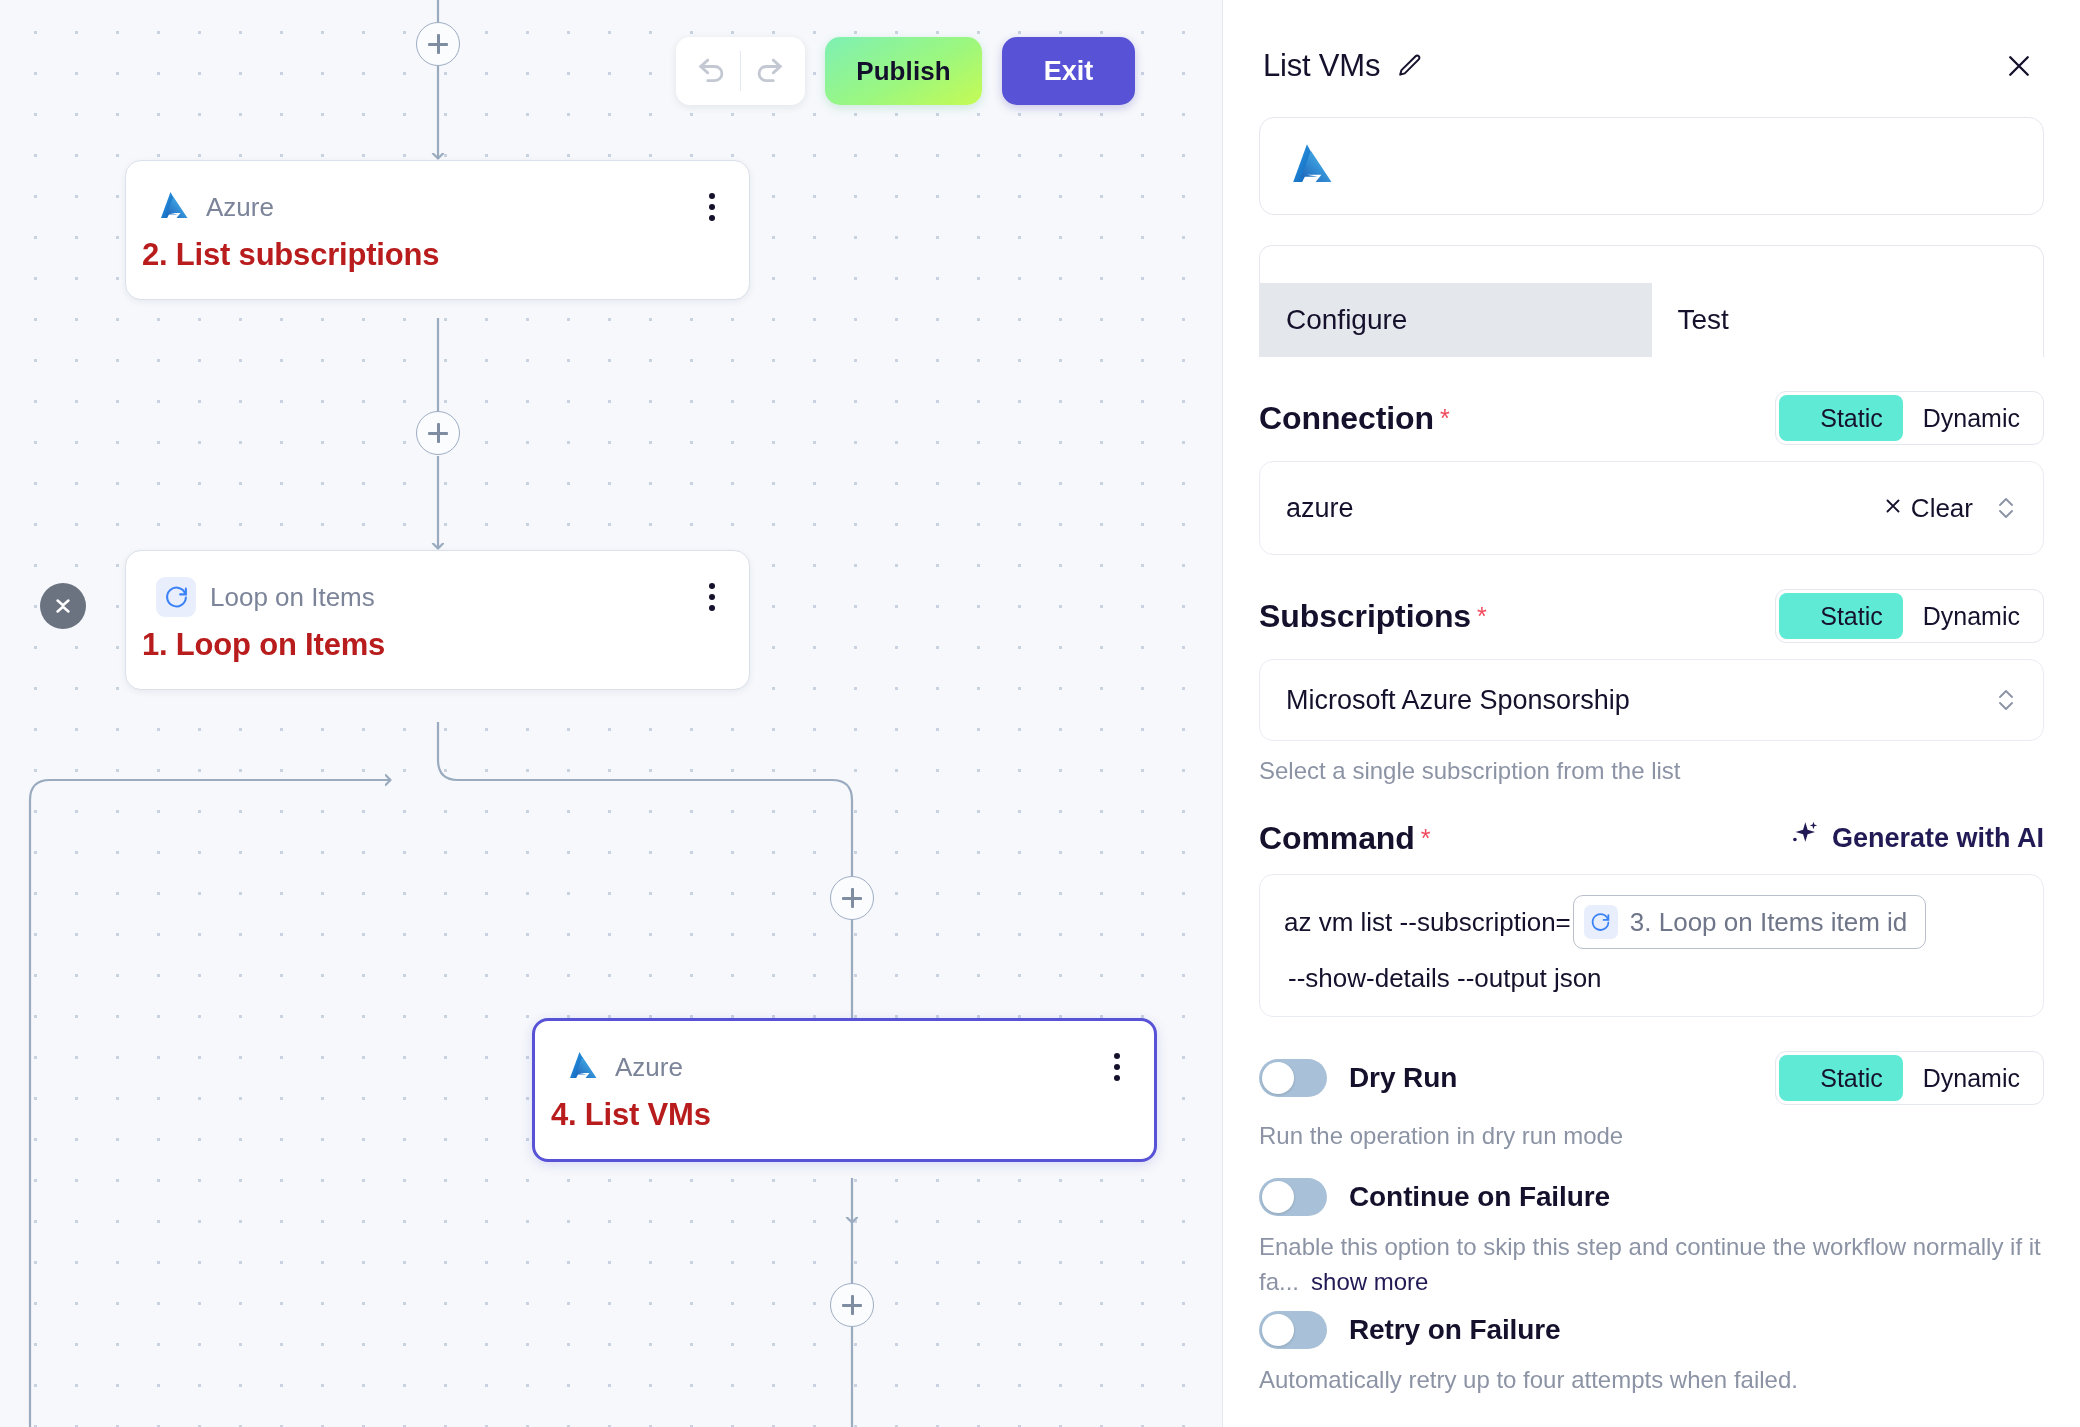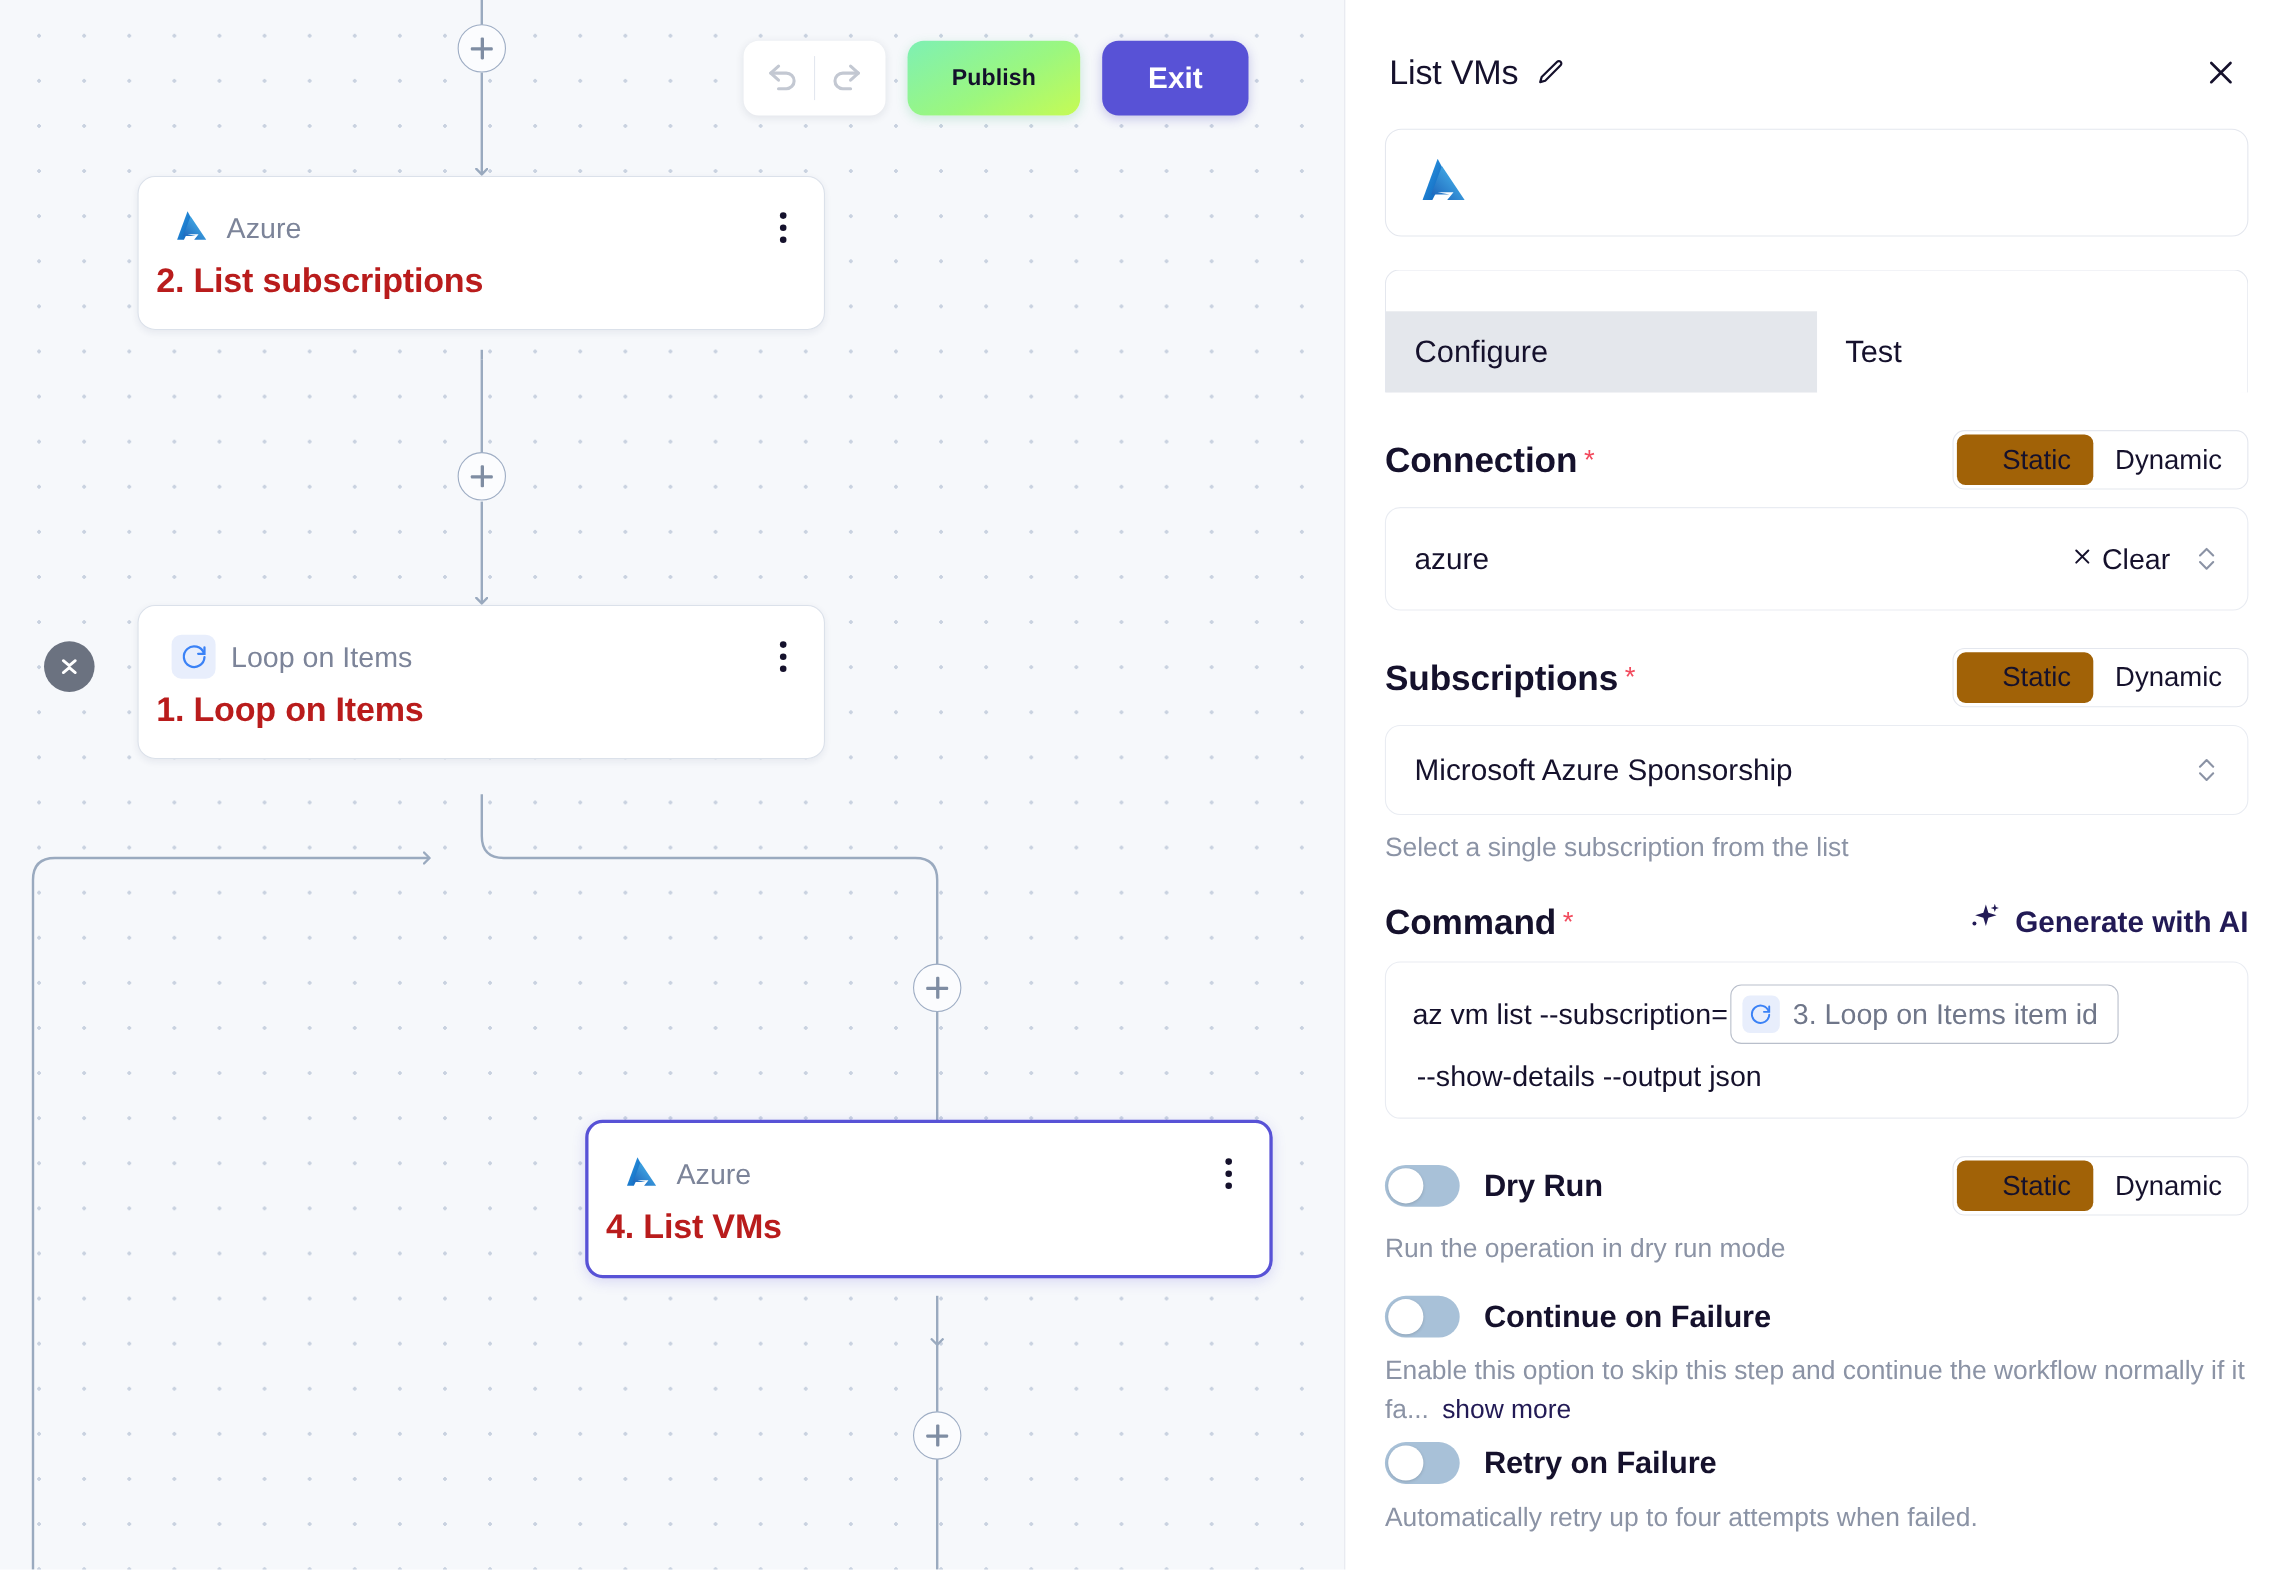--- a/index.html
+++ b/index.html
@@ -68,21 +68,21 @@
   .ur-divider { width: 1px; height: 40px; background: #e3e7ef; }
 
   .btn-publish {
     height: 68px;
     min-width: 157px;
     padding: 0 26px;
     border: none;
     border-radius: 15px;
     background: linear-gradient(150deg, #7ef0b4 0%, #9bf77f 55%, #c6fb54 100%);
     color: #13102b;
-    font-size: 21px;
+    font-size: 26px;
     font-weight: 700;
     letter-spacing: .1px;
     cursor: pointer;
     box-shadow: 0 3px 10px rgba(60,180,120,.22);
   }
   .btn-exit {
     height: 68px;
     min-width: 133px;
     padding: 0 26px;
     border: none;
@@ -277,21 +277,21 @@
     padding: 0 20px;
     display: flex; align-items: center;
     font-size: 25px;
     color: #15112c;
     border-radius: 8px;
     cursor: pointer;
     background: transparent;
     border: none;
     font-family: inherit;
   }
-  .seg-opt.on { background: #a16207; padding-left: 41px; }
+  .seg-opt.on { background: #5eead4; padding-left: 41px; }
 
   .select-box {
     margin-top: 16px;
     border: 1.5px solid #e9ecf2;
     border-radius: 14px;
     height: 82px;
     display: flex;
     align-items: center;
     padding: 0 26px;
     background: #fff;

